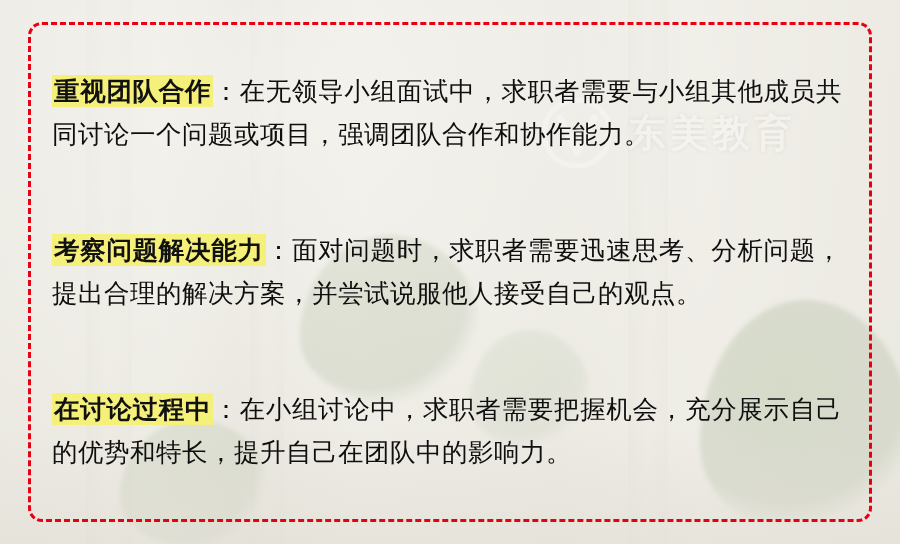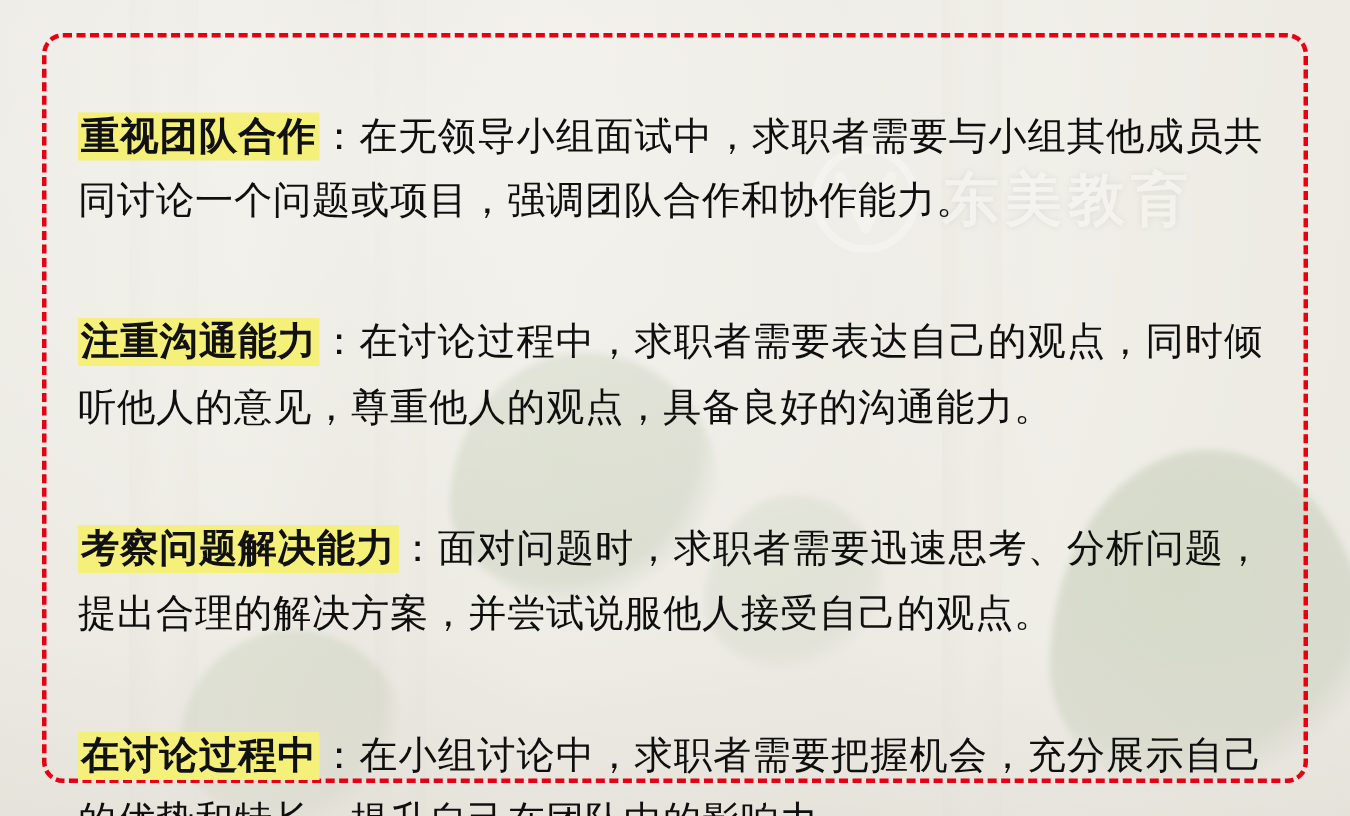--- a/index.html
+++ b/index.html
@@ -177,23 +177,20 @@
   </div>
 
   <div class="frame"></div>
 
   <div class="content">
 
     <p class="para">
       <span class="hl">重视团队合作</span><span class="colon">：</span><span>在无领导小组面试中，求职者需要与小组其他成员共同讨论一个问题或项目，强调团队合作和协作能力。</span>
     </p>
 
-    <p class="para">
-      <span class="hl">注重沟通能力</span><span class="colon">：</span><span>在讨论过程中，求职者需要表达自己的观点，同时倾听他人的意见，尊重他人的观点，具备良好的沟通能力。</span>
-    </p>
 
     <p class="para">
       <span class="hl">考察问题解决能力</span><span class="colon">：</span><span>面对问题时，求职者需要迅速思考、分析问题，提出合理的解决方案，并尝试说服他人接受自己的观点。</span>
     </p>
 
     <p class="para">
       <span class="hl">在讨论过程中</span><span class="colon">：</span><span>在小组讨论中，求职者需要把握机会，充分展示自己的优势和特长，提升自己在团队中的影响力。</span>
     </p>
 
   </div>

